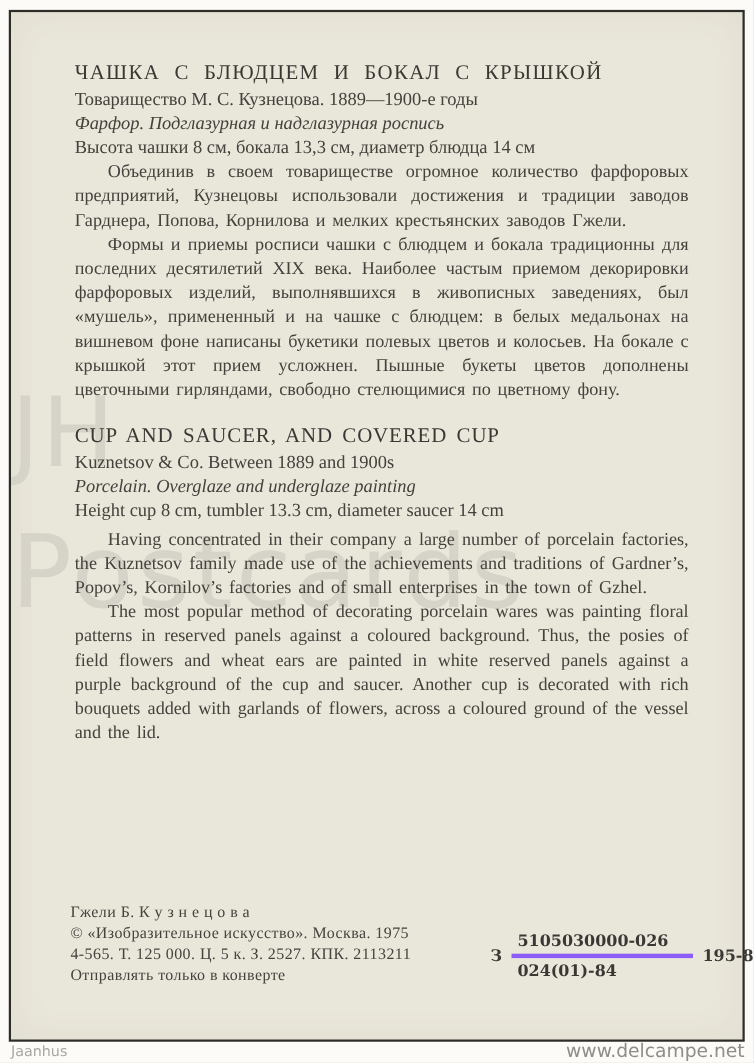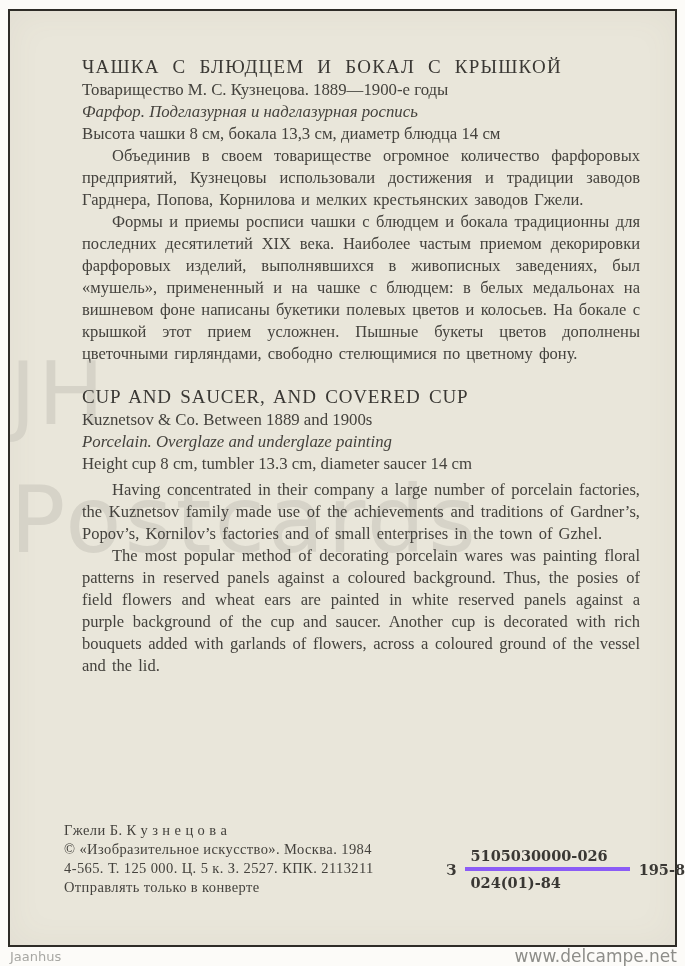--- a/index.html
+++ b/index.html
@@ -33,21 +33,21 @@
     position:absolute; top:338px; left:0; width:100%;
     font-size:88px; line-height:90px; letter-spacing:2px;
   }
   .wm-line2 {
     position:absolute; top:462px; left:0; width:100%;
     font-size:92px; line-height:96px; letter-spacing:3px;
   }
   
   .content {
     position:absolute;
-    left:72px; top:44px;
+    left:58px; top:44px;
     width:558px;
     z-index:2;
     color:#44423d;
     font-size:16.5px;
     line-height:22px;
   }
   .ru-title, .en-title {
     font-size:19px;
     line-height:24px;
     letter-spacing:1.2px;
@@ -144,21 +144,21 @@
       <div class="hdr-line">Height cup 8 cm, tumbler 13.3 cm, diameter saucer 14 cm</div>
     </div>
 
     <p class="body mt10">Having concentrated in their company a large number of porcelain factories, the Kuznetsov family made use of the achievements and traditions of Gardner’s, Popov’s, Kornilov’s factories and of small enterprises in the town of Gzhel.</p>
     <p class="body">The most popular method of decorating porcelain wares was painting floral patterns in reserved panels against a coloured background. Thus, the posies of field flowers and wheat ears are painted in white reserved panels against a purple background of the cup and saucer. Another cup is decorated with rich bouquets added with garlands of flowers, across a coloured ground of the vessel and the lid.</p>
 
   </div>
 
   <div class="imprint">
     <div>Гжели Б. К у з н е ц о в а</div>
-    <div>© «Изобразительное искусство». Москва. 1984</div>
+    <div>© «Изобразительное искусство». Москва. 1975</div>
     <div>4-565. Т. 125 000. Ц. 5 к. З. 2527. КПК. 2113211</div>
     <div>Отправлять только в конверте</div>
   </div>
 
   <div class="index">
     <span>З</span>
     <span class="frac">
       <span class="num" style="display:block">5105030000-026</span>
       <span class="den" style="display:block">024(01)-84</span>
     </span>

